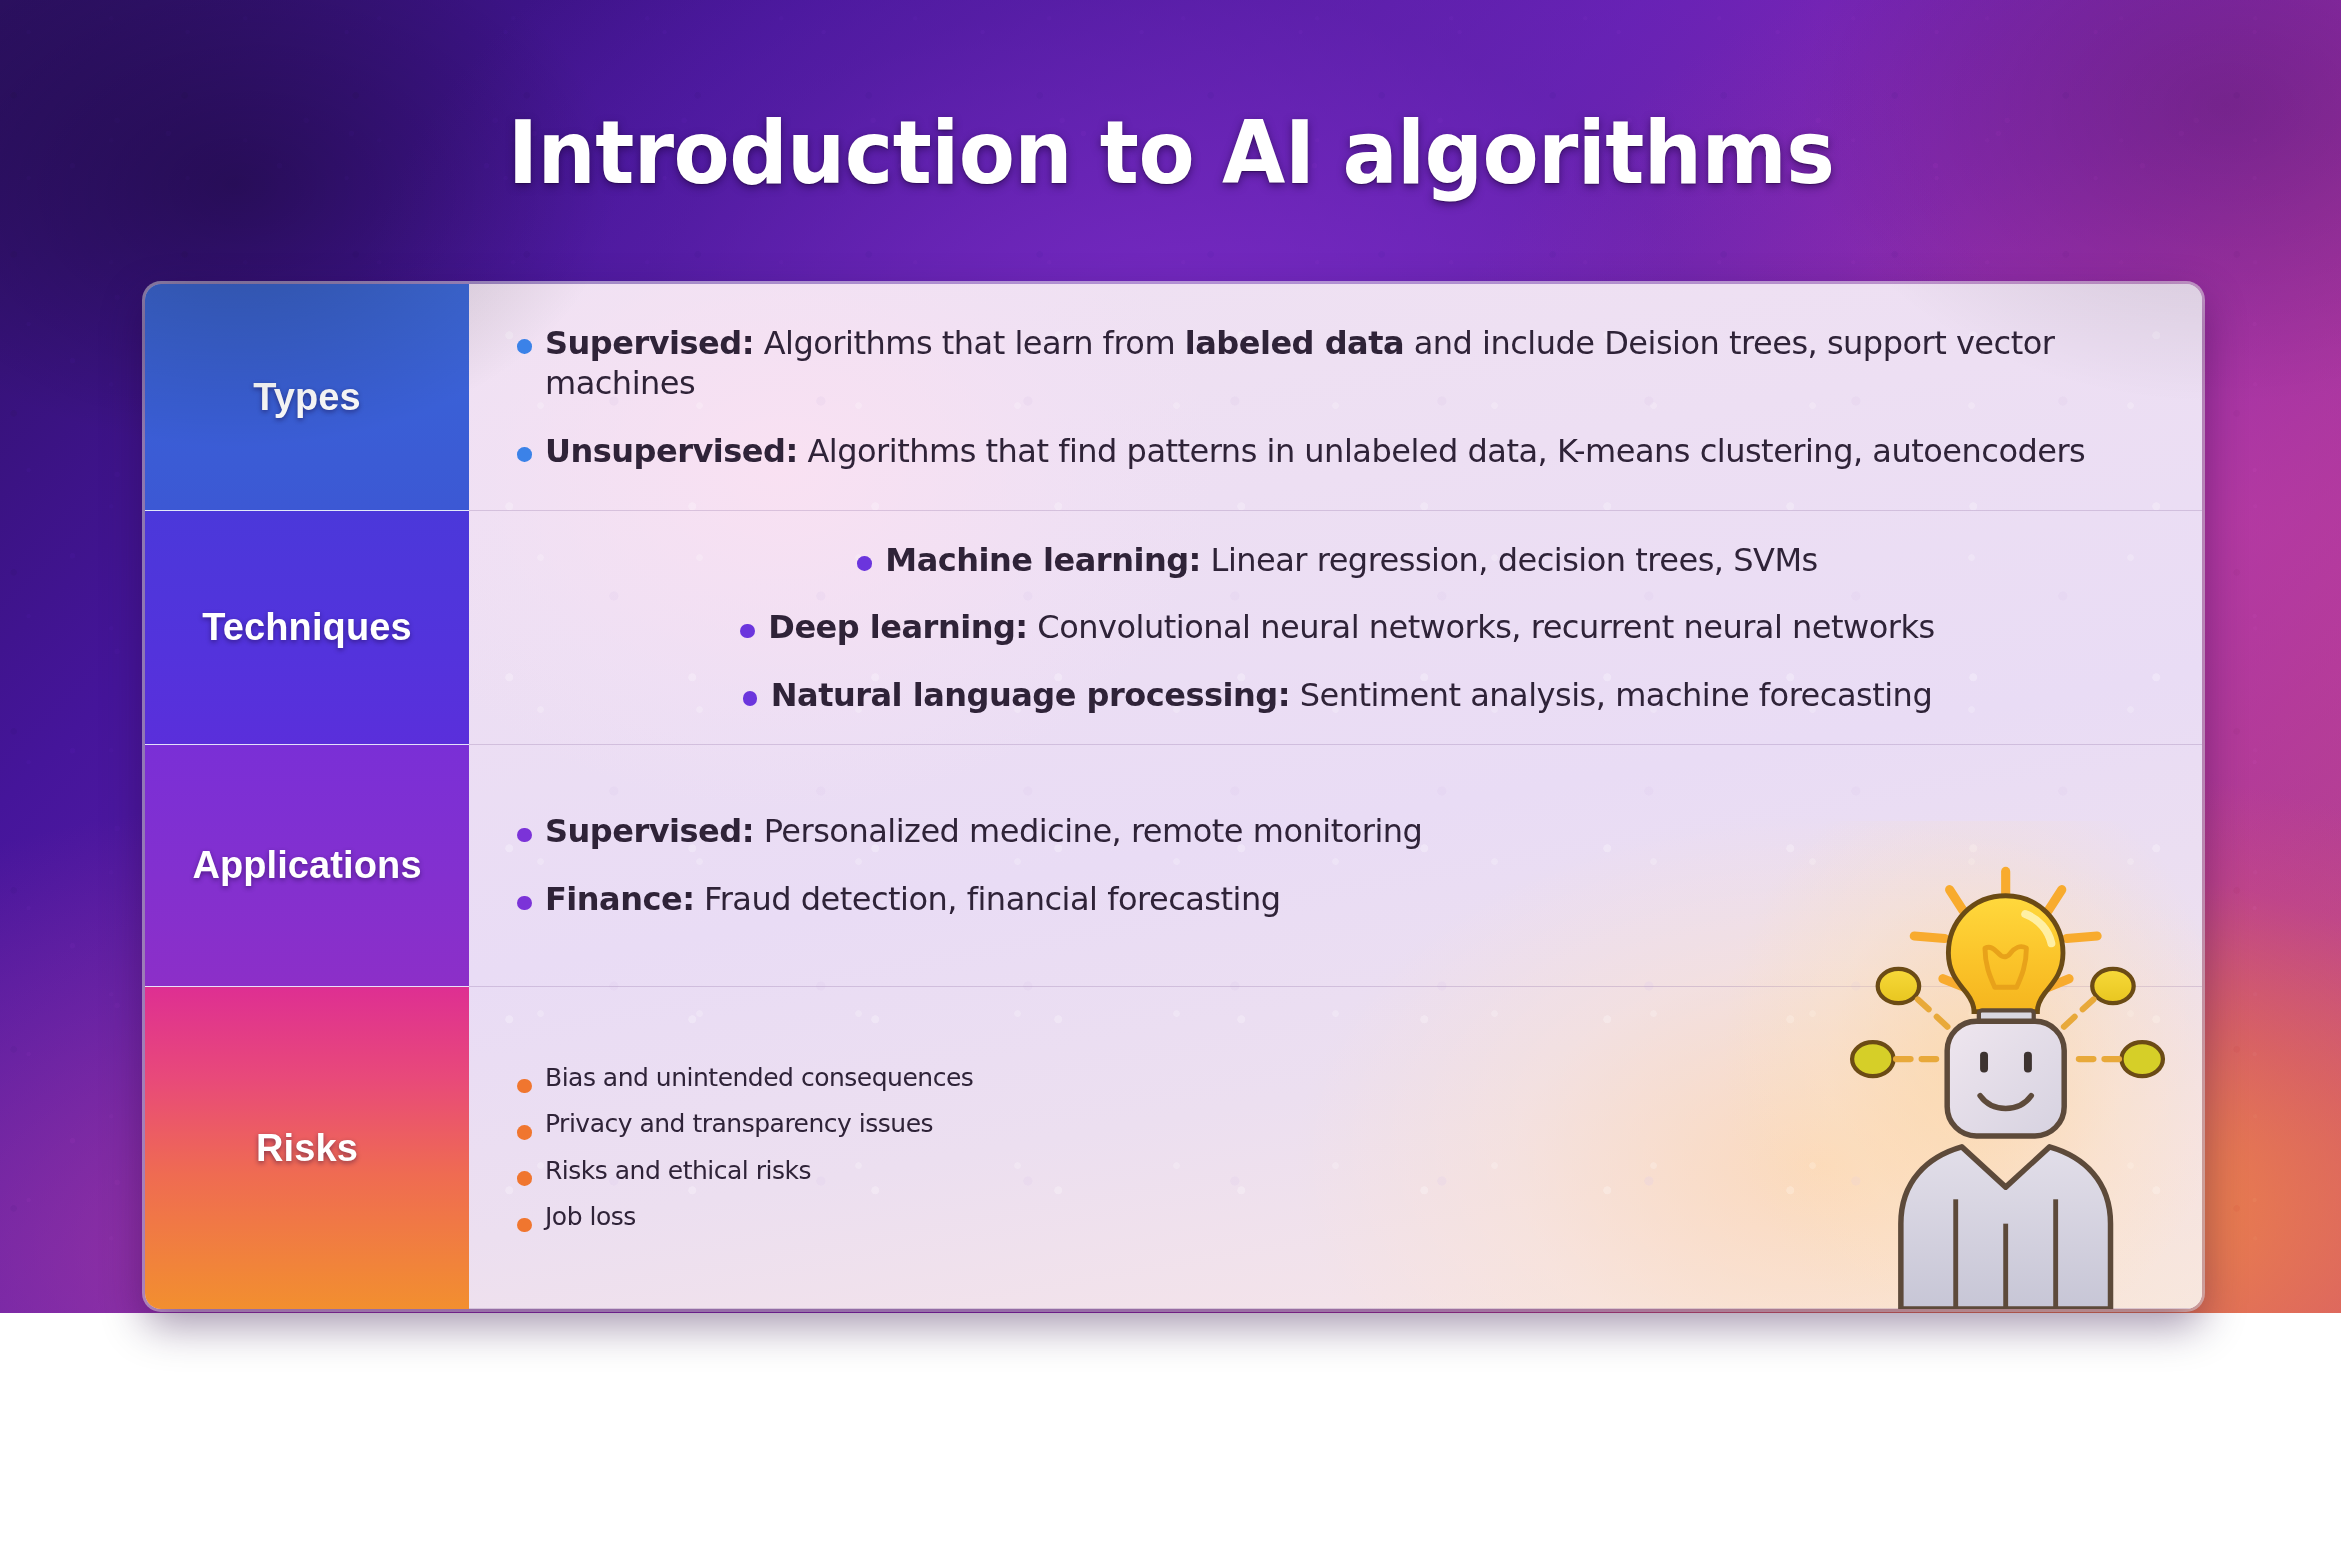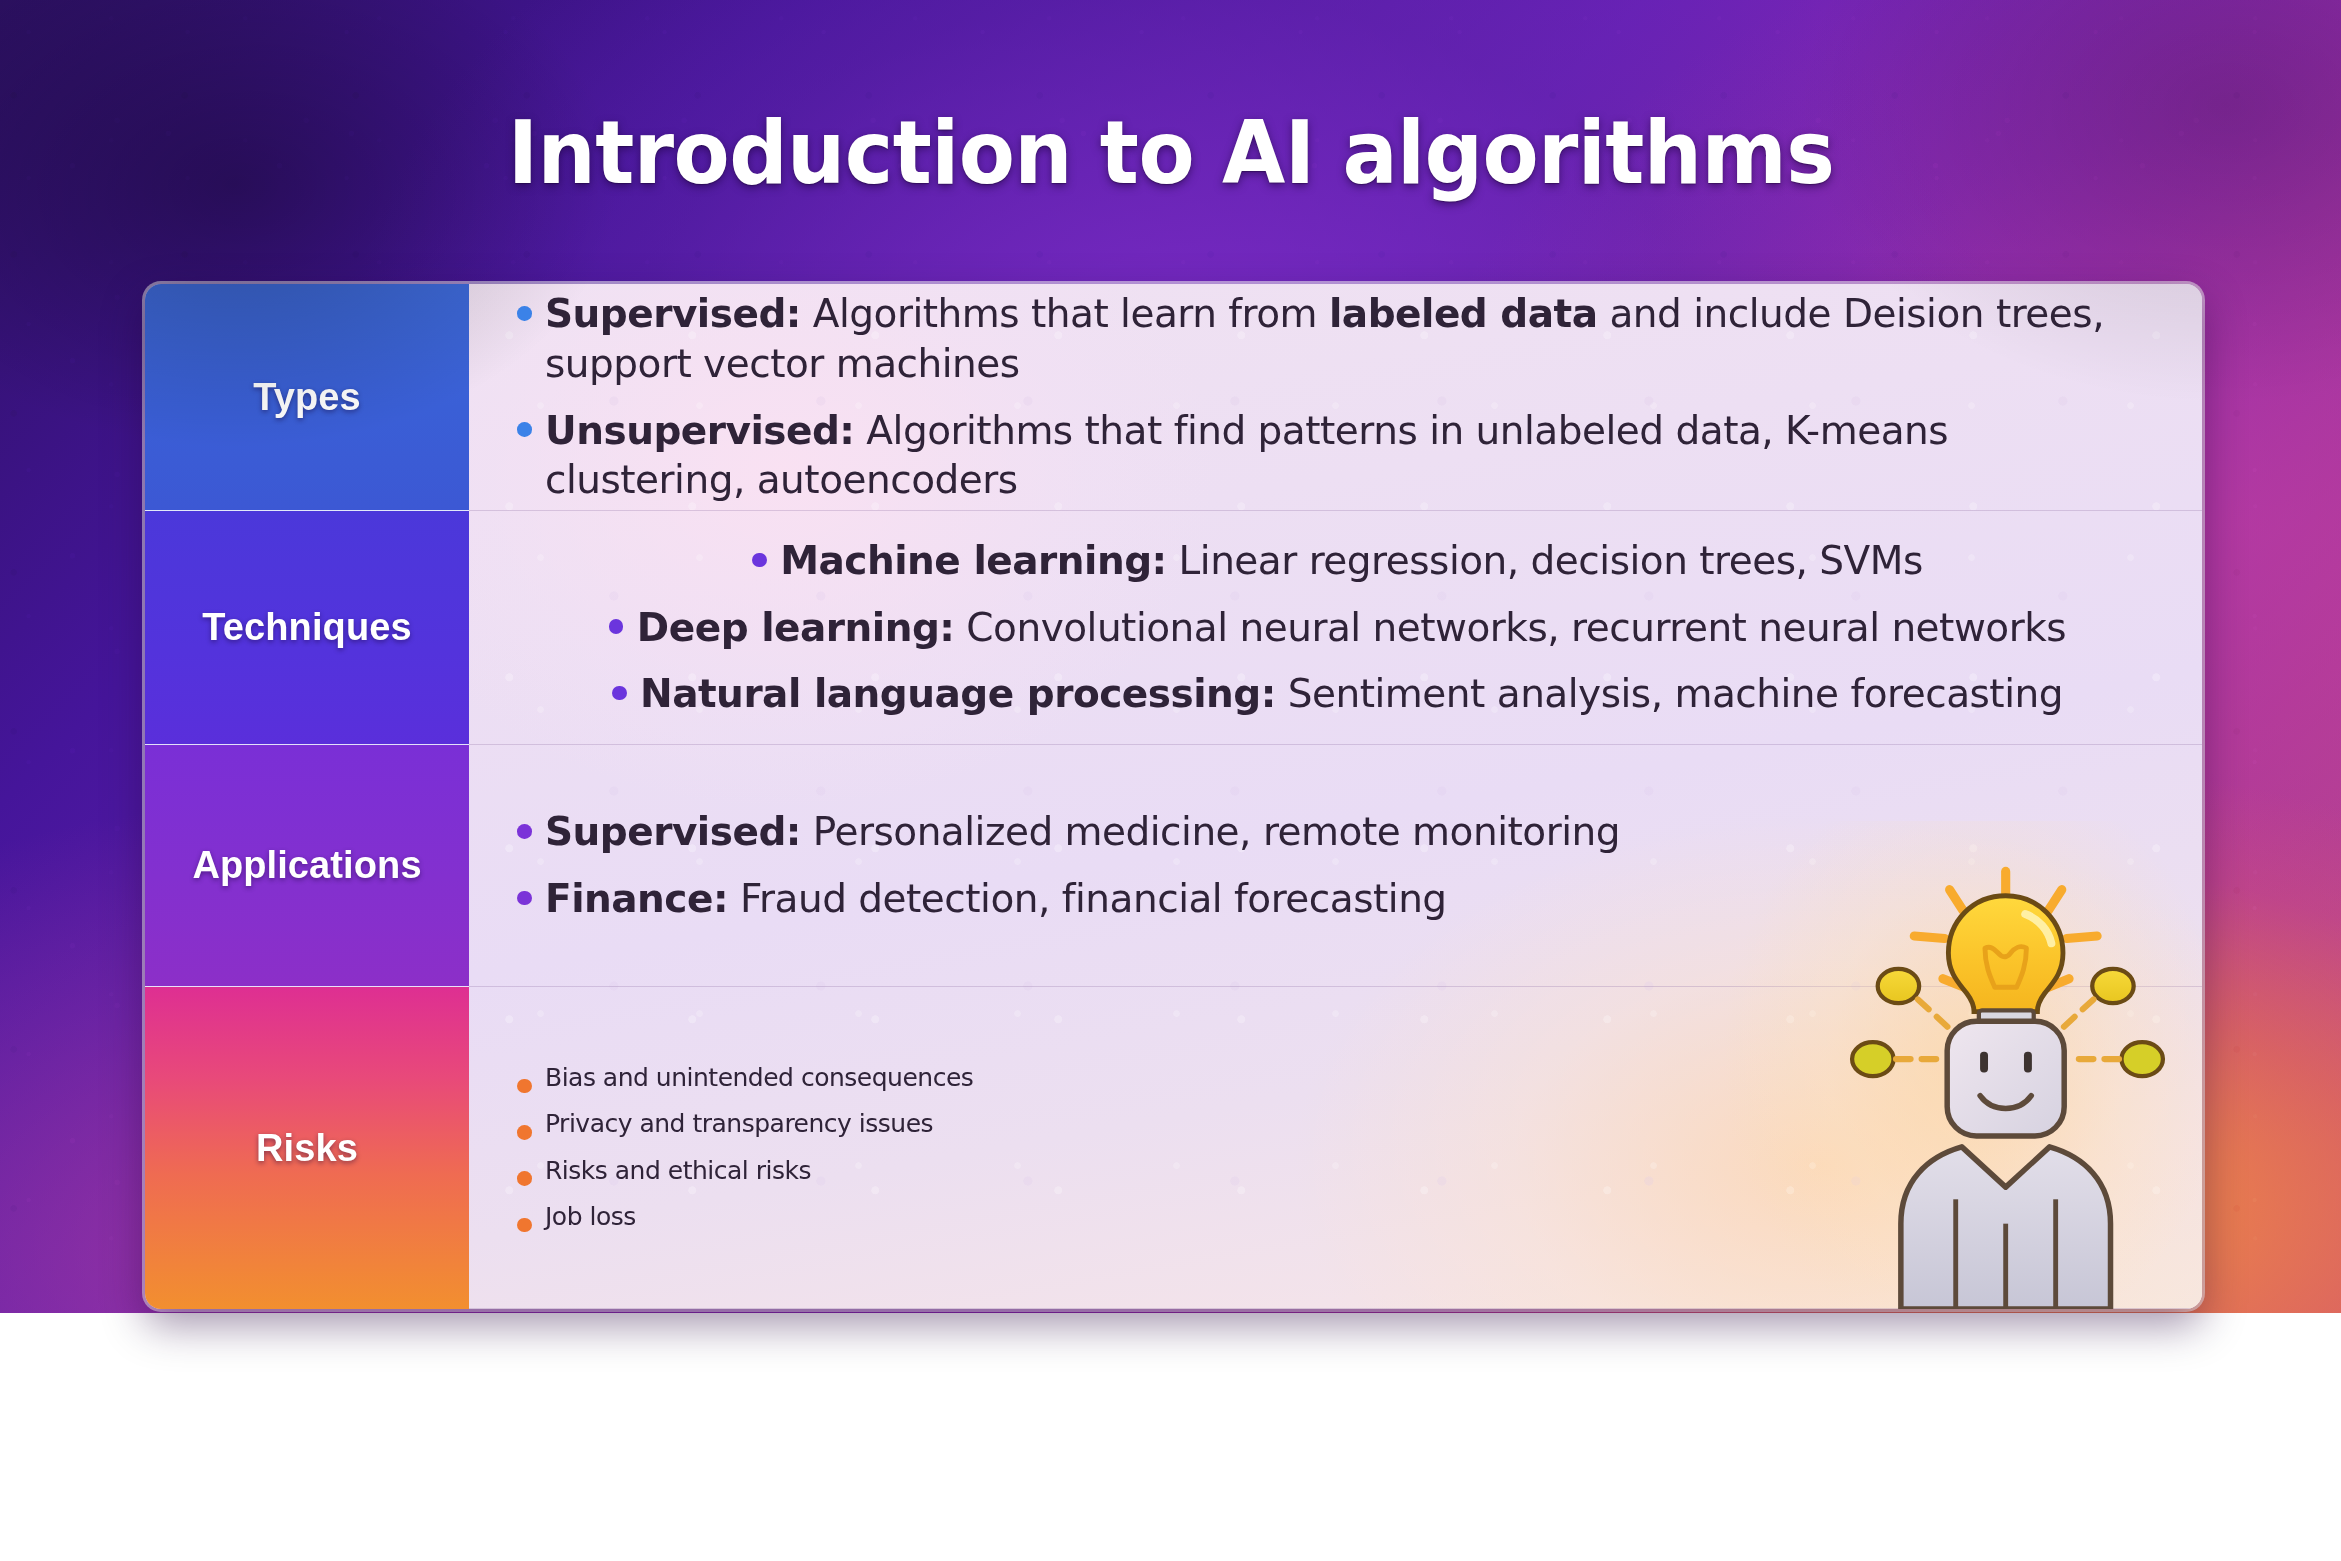--- a/index.html
+++ b/index.html
@@ -120,25 +120,25 @@
     border-bottom:1.8px solid rgba(150,120,170,0.30);
     z-index:2;
   }
   .row:last-child { border-bottom:none; }
 
   .bullet-line {
     display:flex;
     align-items:flex-start;
     color:#2f2338;
     font-family:"DejaVu Sans", sans-serif;
-    font-size:39px;
+    font-size:32px;
     line-height:1.27;
     letter-spacing:-0.5px;
   }
-  .bullet-line + .bullet-line { margin-top:17px; }
+  .bullet-line + .bullet-line { margin-top:27px; }
 
   .dot {
     flex:0 0 auto;
     width:14.6px; height:14.6px;
     border-radius:50%;
     margin-top:16.5px;
     margin-right:13.4px;
   }
   .btxt { flex:1; }
   .btxt .lead { font-weight:700; }

